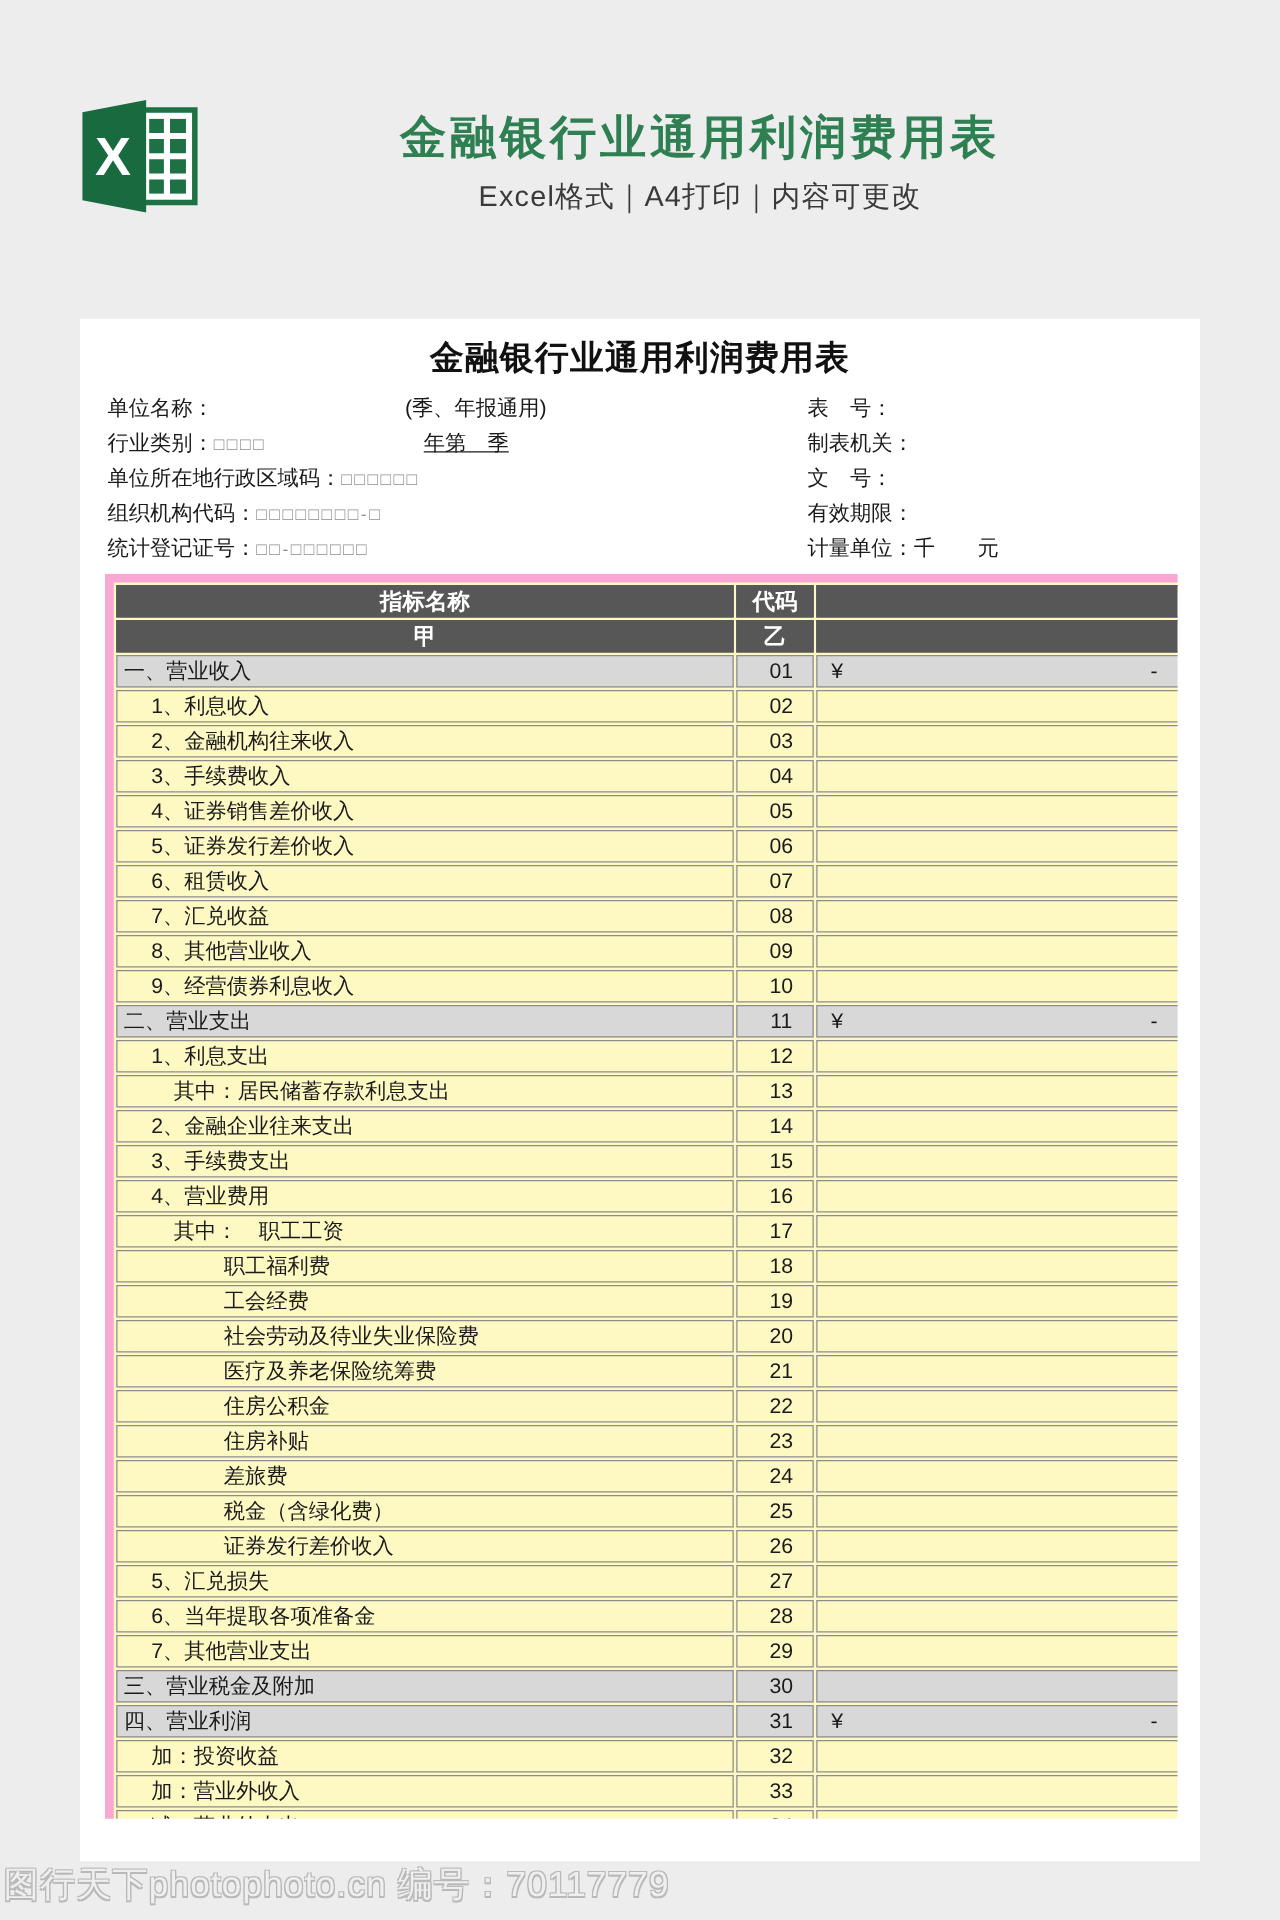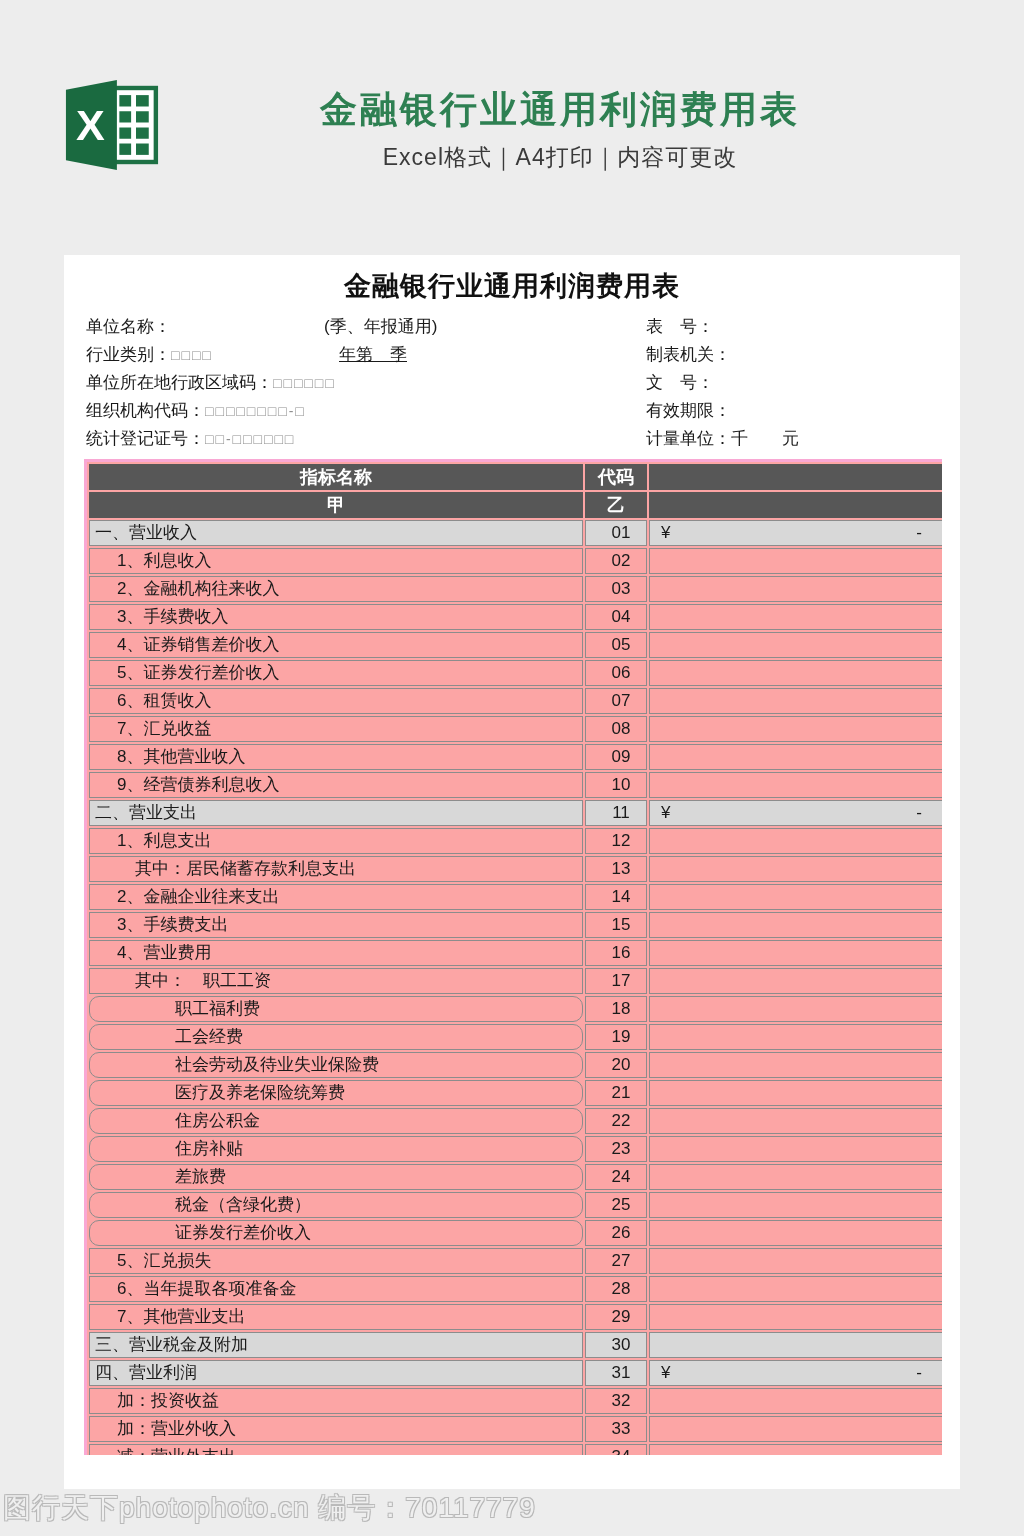--- a/index.html
+++ b/index.html
@@ -20,31 +20,31 @@
 
   .info { position:relative; margin:10px 18px 0 22px; font-size:17px; color:#1a1a1a; }
   .info-row { position:relative; height:28px; line-height:28px; white-space:nowrap; }
   .boxes { color:#8f8f8f; font-size:14px; letter-spacing:2px; }
   .note-a { position:absolute; left:238px; }
   .note-b { position:absolute; left:253px;text-decoration:underline; }
   .rlab { position:absolute; left:560px; }
 
   
   .table-clip { height:996px; overflow:hidden; margin:6px 18px 0 20px; }
-  table.profit-table { width:100%; table-layout:fixed; border-collapse:separate; border-spacing:2px; border:3px solid #f9a8d4; background:#fca5a5; }
+  table.profit-table { width:100%; table-layout:fixed; border-collapse:separate; border-spacing:2px; border:7px solid #f9a8d4; background:#fef9c3; }
   .profit-table th, .profit-table td {
     border:1px solid #8c8c8c; height:24px; line-height:24px; font-size:17px;
     color:#1a1a1a; white-space:nowrap; overflow:hidden; padding:0; font-weight:normal;
   }
   .profit-table thead th { background:#575757; border-color:#575757; color:#ffffff; font-weight:bold; text-align:center; font-size:18px; }
   .profit-table tr.sec td { background:#d8d8d8; }
   td.name.i0 { padding-left:5px;margin-top:12px; }
   td.name.i1 { padding-left:27px; }
   td.name.i2 { padding-left:45px;margin-left:48px; }
-  td.name.i3 { padding-left:85px;border-radius:10px; }
+  td.name.i3 { padding-left:85px; }
   td.code { text-align:center;padding-left:10px; }
   .money { display:flex; justify-content:space-between; padding:0 24px 0 11px; }
 
   
   .watermark {
     position:absolute; left:3px; top:1489px; font-size:28px; font-weight:normal; letter-spacing:1px;
     color:#efefef;
     text-shadow:-1px -1px 0 #b9b9b9, 1px -1px 0 #b9b9b9, -1px 1px 0 #b9b9b9, 1px 1px 0 #b9b9b9;
   }
 </style>

